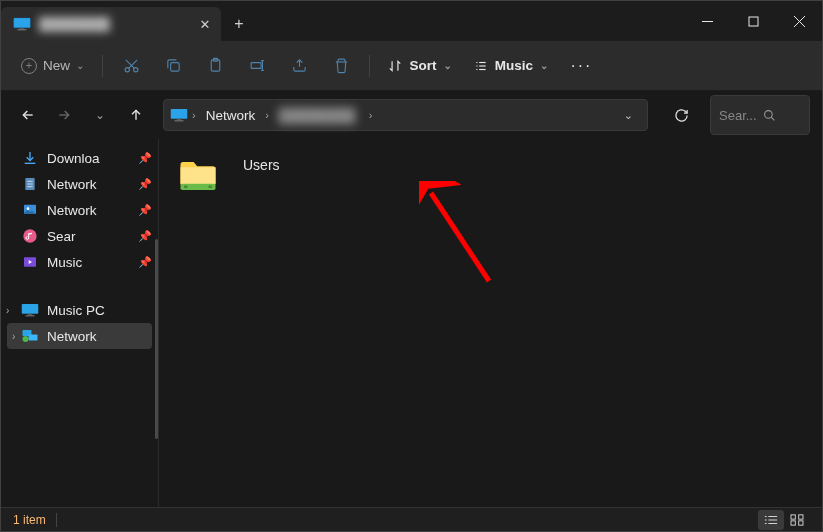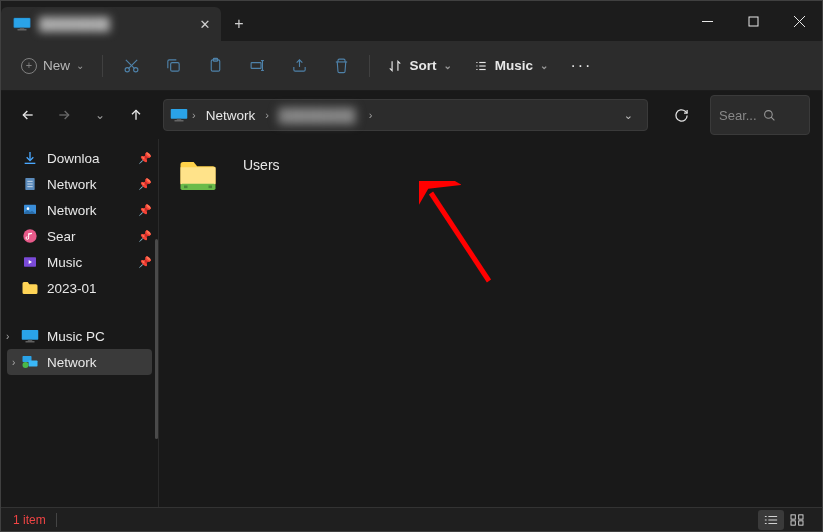--- a/index.html
+++ b/index.html
@@ -317,21 +317,21 @@
       bottom: 0;
       left: 0;
       right: 0;
       height: 24px;
       background: #1f1f1f;
       border-top: 1px solid #333;
       display: flex;
       align-items: center;
       padding: 0 12px;
       font-size: 12px;
-      color: #ef4444;
+      color: #fdba74;
     }
     .status-sep {
       width: 1px;
       height: 14px;
       background: #444;
       margin: 0 10px;
     }
     .status-spacer { flex: 1; }
     .view-toggle {
       display: flex;
@@ -552,26 +552,20 @@
       <span>Sear</span>
       <span class="sb-pin">📌</span>
     </div>
     <div class="sb-item">
       <svg class="ficon" viewBox="0 0 24 24" fill="#7a4ad8">
           <rect x="3" y="5" width="18" height="14" rx="1"></rect>
           <path d="M10 9l5 3-5 3z" fill="#fff"></path>
         </svg>
       <span>Music</span>
       <span class="sb-pin">📌</span>
-    </div>
-    <div class="sb-item">
-      <svg class="ficon" viewBox="0 0 24 20">
-          <path d="M2 4a2 2 0 012-2h5l2 3h9a2 2 0 012 2v9a2 2 0 01-2 2H4a2 2 0 01-2-2V4z" fill="#ffd456"></path>
-        </svg>
-      <span>2023-01</span>
     </div>
 
     <div class="sb-group">
       <div class="sb-item">
         <span class="sb-expand">›</span>
         <svg class="ficon" viewBox="0 0 24 18">
             <rect x="1" y="1" width="22" height="13" rx="1" fill="#2aa3e8"></rect>
             <rect x="9" y="14" width="6" height="2" fill="#555"></rect>
             <rect x="6" y="16" width="12" height="1.5" fill="#777"></rect>
           </svg>

